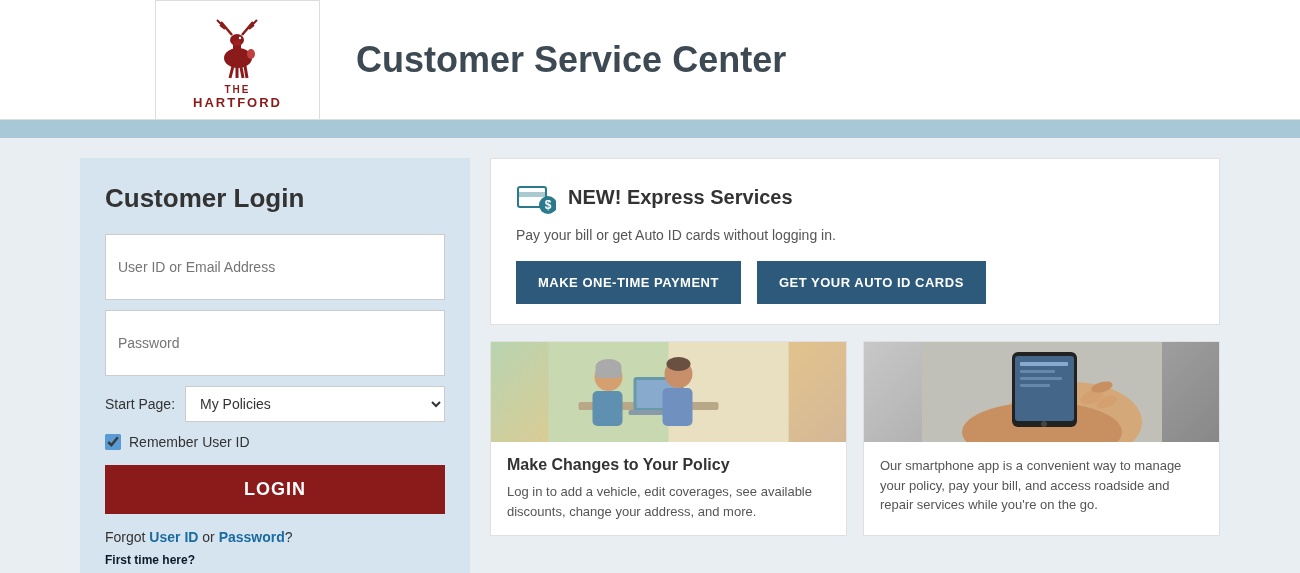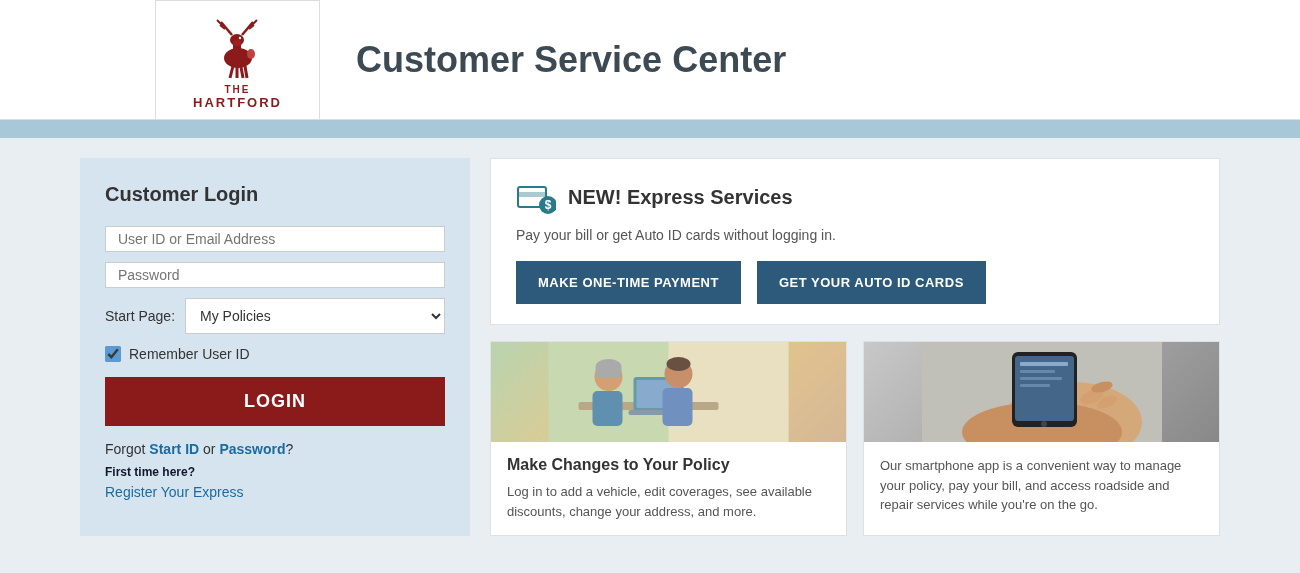--- a/index.html
+++ b/index.html
@@ -67,28 +67,28 @@
     }
 
     
     .login-panel {
       background: #d6e4ef;
       padding: 25px 25px 30px 25px;
       width: 390px;
       flex-shrink: 0;
     }
     .login-title {
-      font-size: 20px;
+      font-size: 26px;
       color: #333;
       font-weight: bold;
       margin-bottom: 20px;
     }
     .login-input {
       width: 100%;
-      padding: 4px 12px;
+      padding: 24px 12px;
       border: 1px solid #ccc;
       background: #fff;
       font-size: 14px;
       color: #999;
       margin-bottom: 10px;
       outline: none;
     }
     .start-page-row {
       display: flex;
       align-items: center;
@@ -311,21 +311,21 @@
     </div>
 
     <div class="remember-row">
       <input type="checkbox" class="remember-checkbox" checked="" style="">
       <label class="remember-label">Remember User ID</label>
     </div>
 
     <button class="login-btn">LOGIN</button>
 
     <p class="forgot-text">
-      <span>Forgot </span><a href="#">Start ID</a><span> or </span><a href="#">Password</a><span>?</span>
+      <span>Forgot </span><a href="#">User ID</a><span> or </span><a href="#">Password</a><span>?</span>
     </p>
 
     <p class="first-time">First time here?</p>
     <a href="#" class="register-link">Register Your Express</a>
   </div>
 
   <div class="right-panel">
 
     <div class="express-services">
       <div class="express-header">

